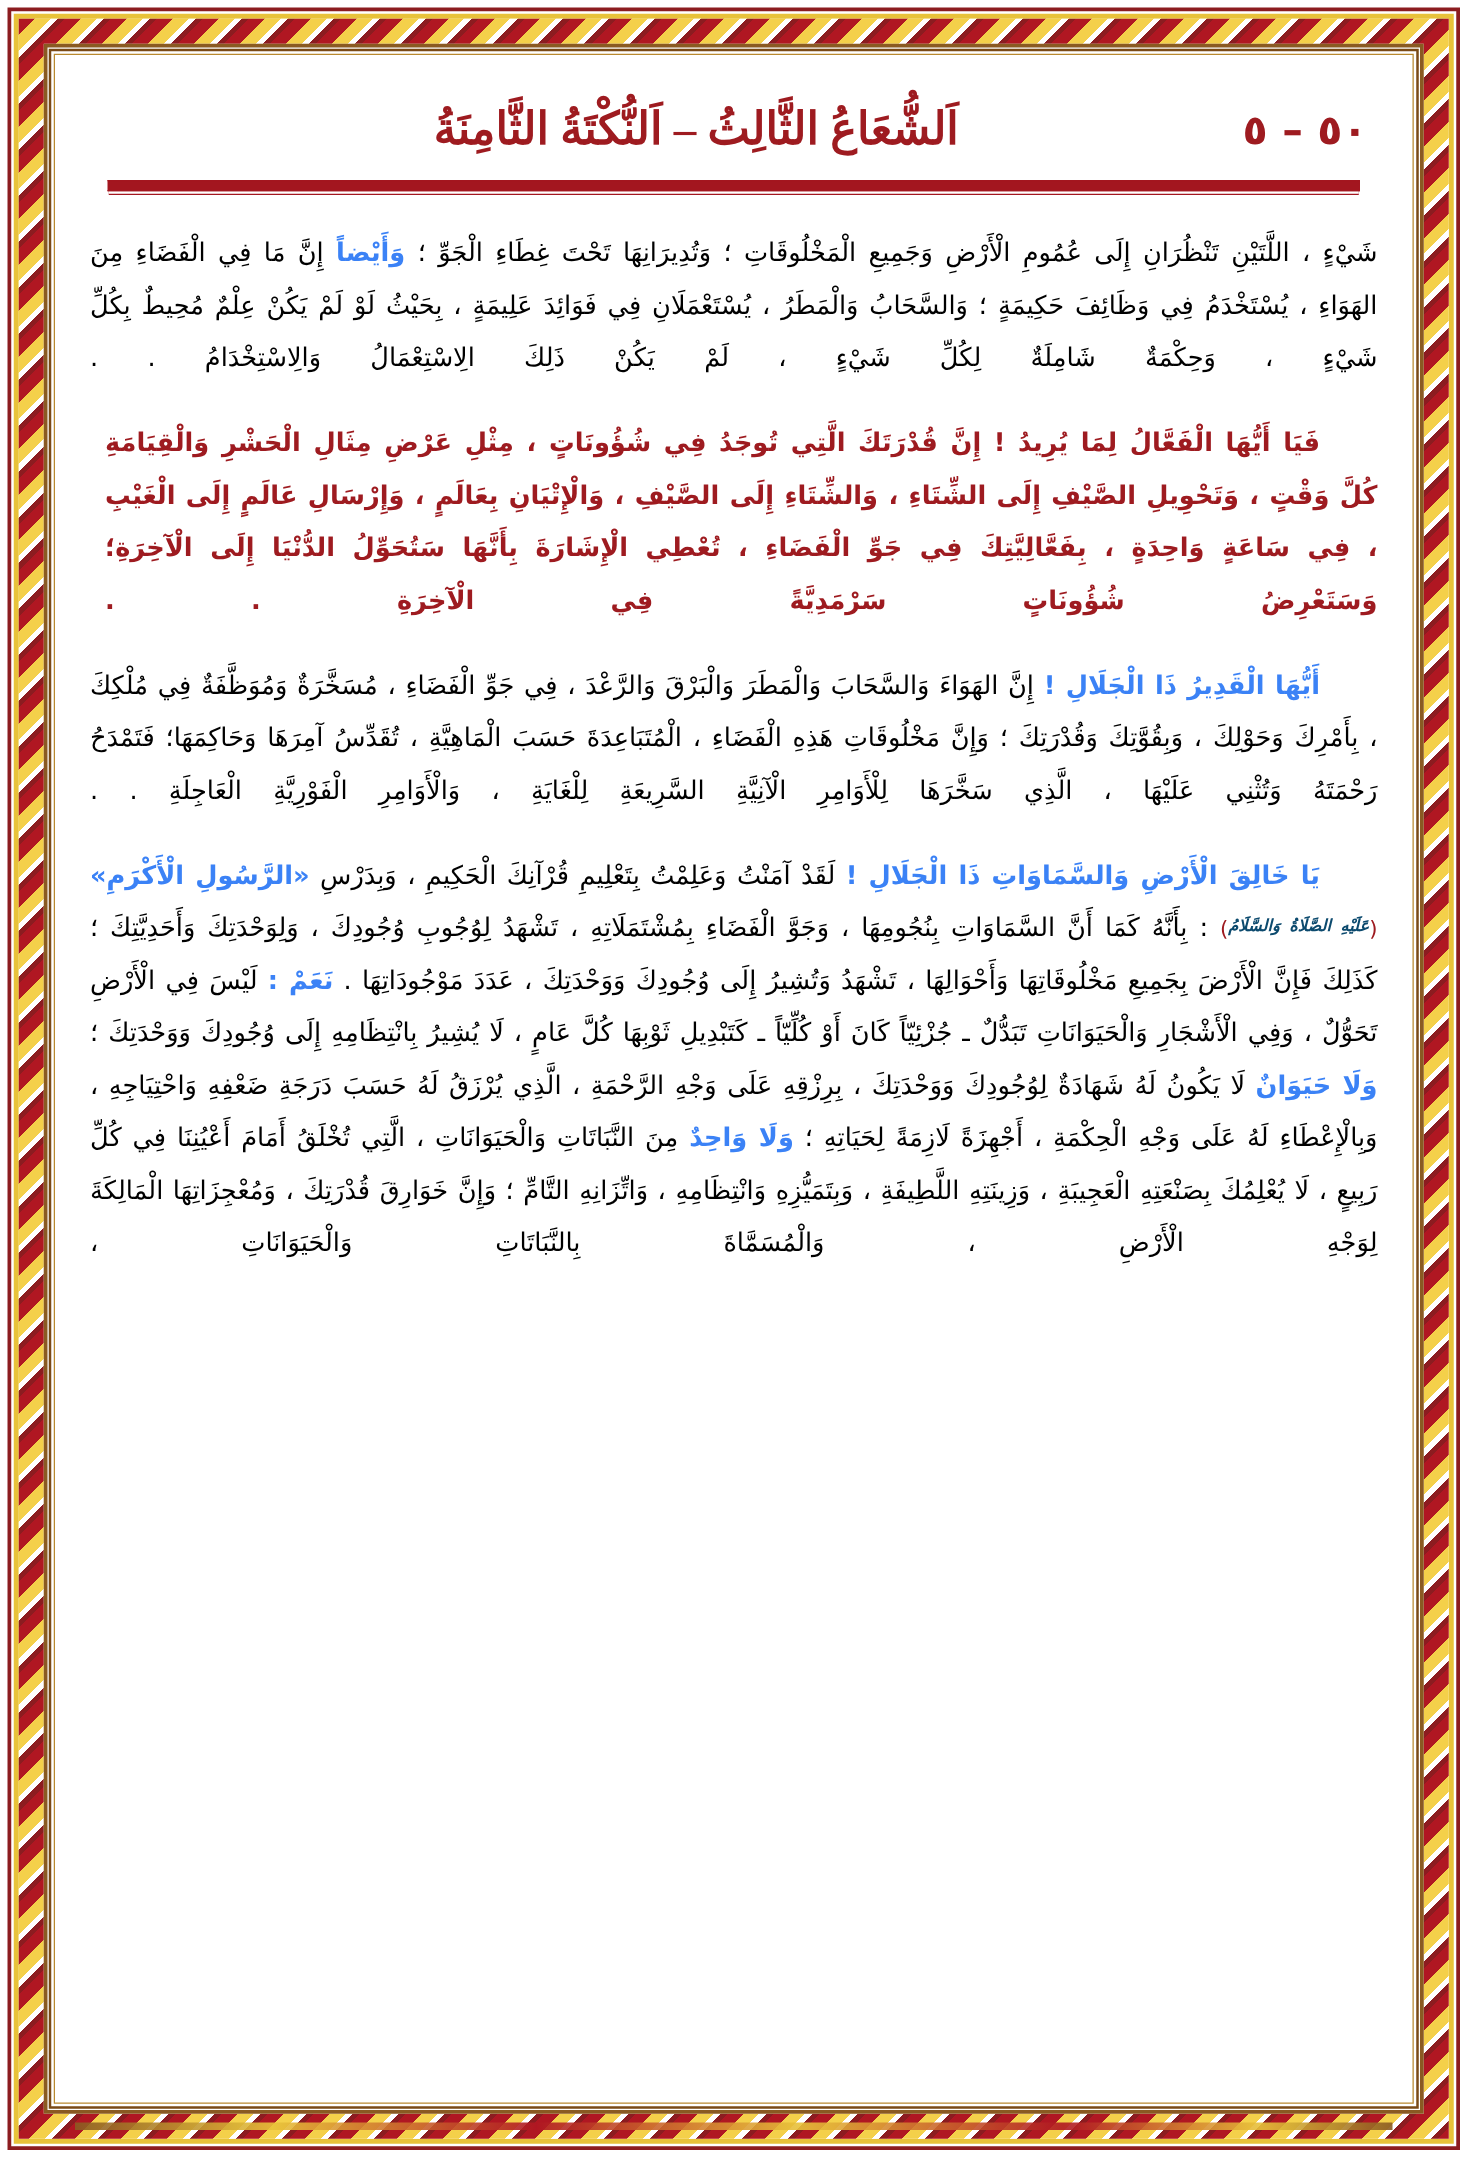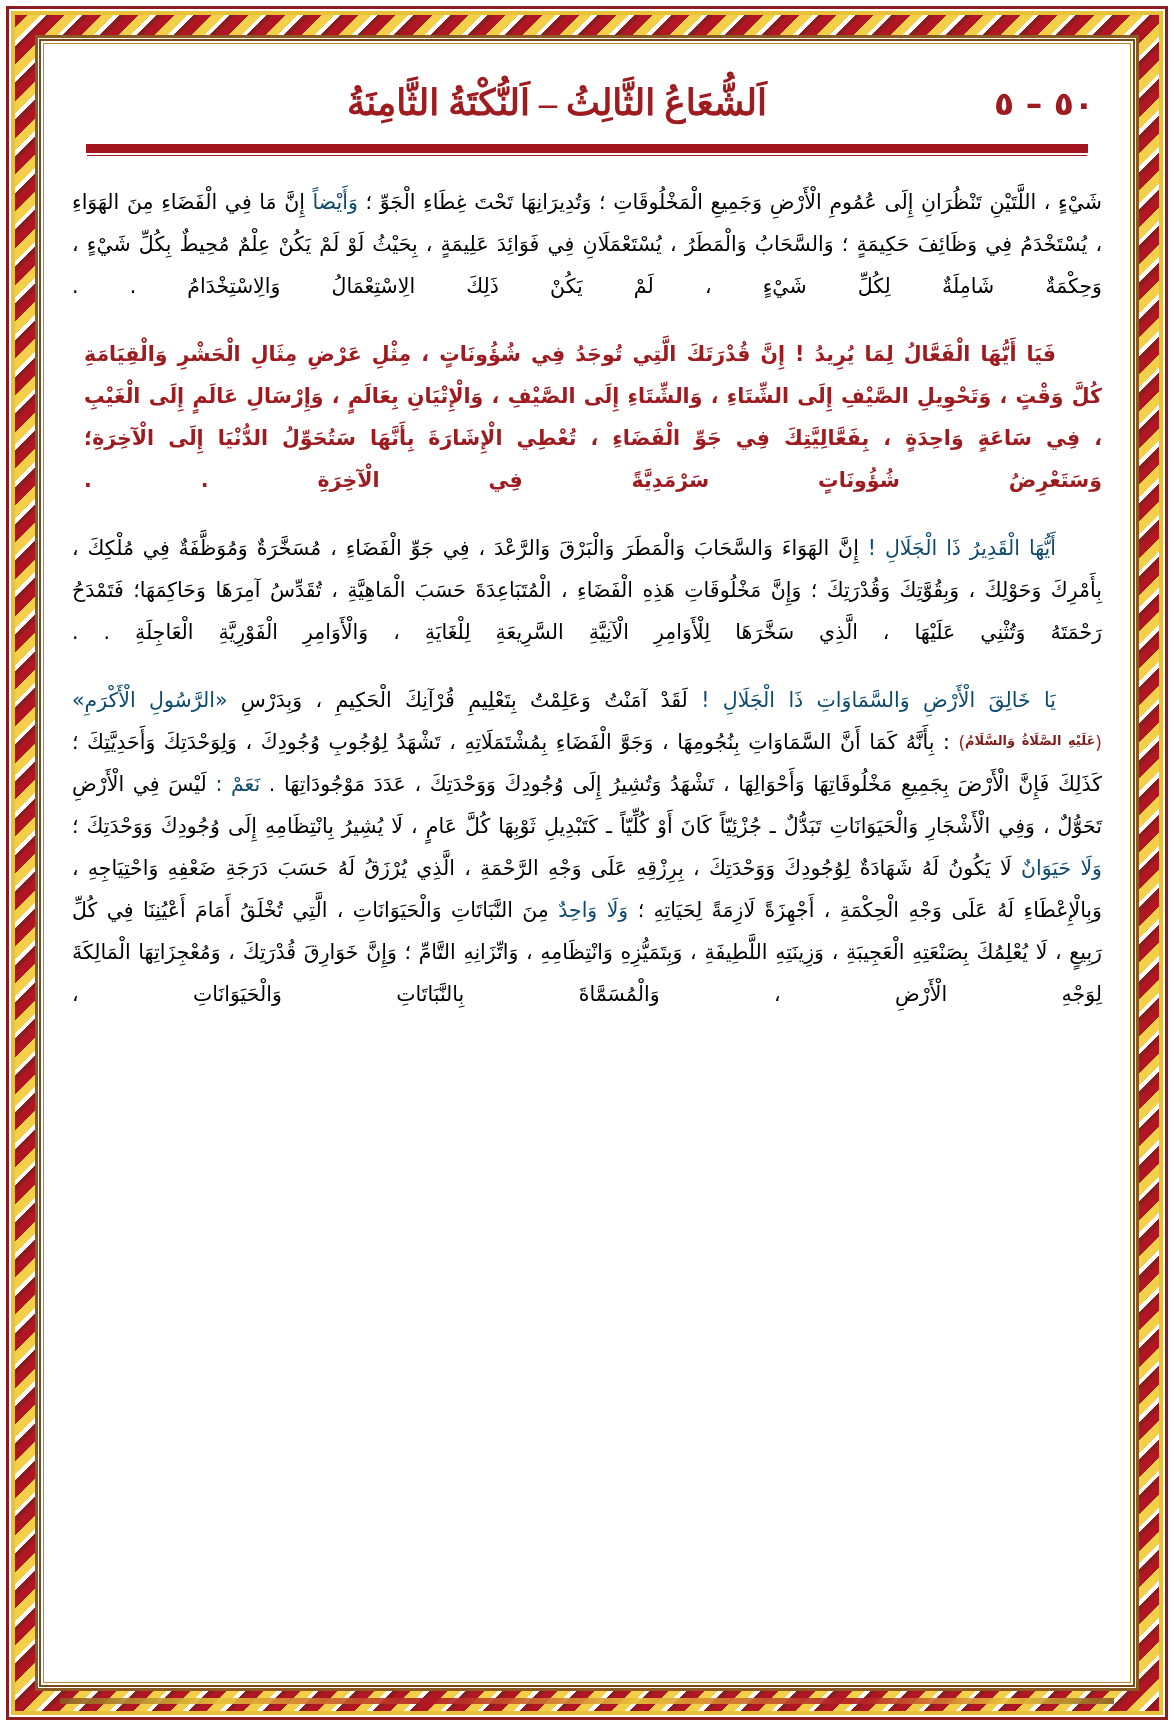--- a/index.html
+++ b/index.html
@@ -140,30 +140,31 @@
     word-spacing: 1px;
   }
   p.para.indent { text-indent: 46px; }
   p.para.red-para {
     color: #9e1b20;
     font-weight: bold;
     text-indent: 46px;
     margin-left: 12px;
   }
   .rd {
+    color: #3b82f6;
+    font-weight: bold;
+  }
+  .seal {
     color: #0c4a6e;
-    font-weight: normal;
-  }
-  .seal {
-    color: #7f1d1d;
     font-size: 13px;
     font-weight: bold;
     vertical-align: 4px;
     letter-spacing: -0.5px;
     white-space: nowrap;
+    font-style: italic;
   }
   .seal-paren { color: #9e1b20; font-size: 17px; }
 
   
   .bottom-orn {
     position: absolute;
     left: 60px;
     right: 60px;
     bottom: 22px;
     height: 6px;

